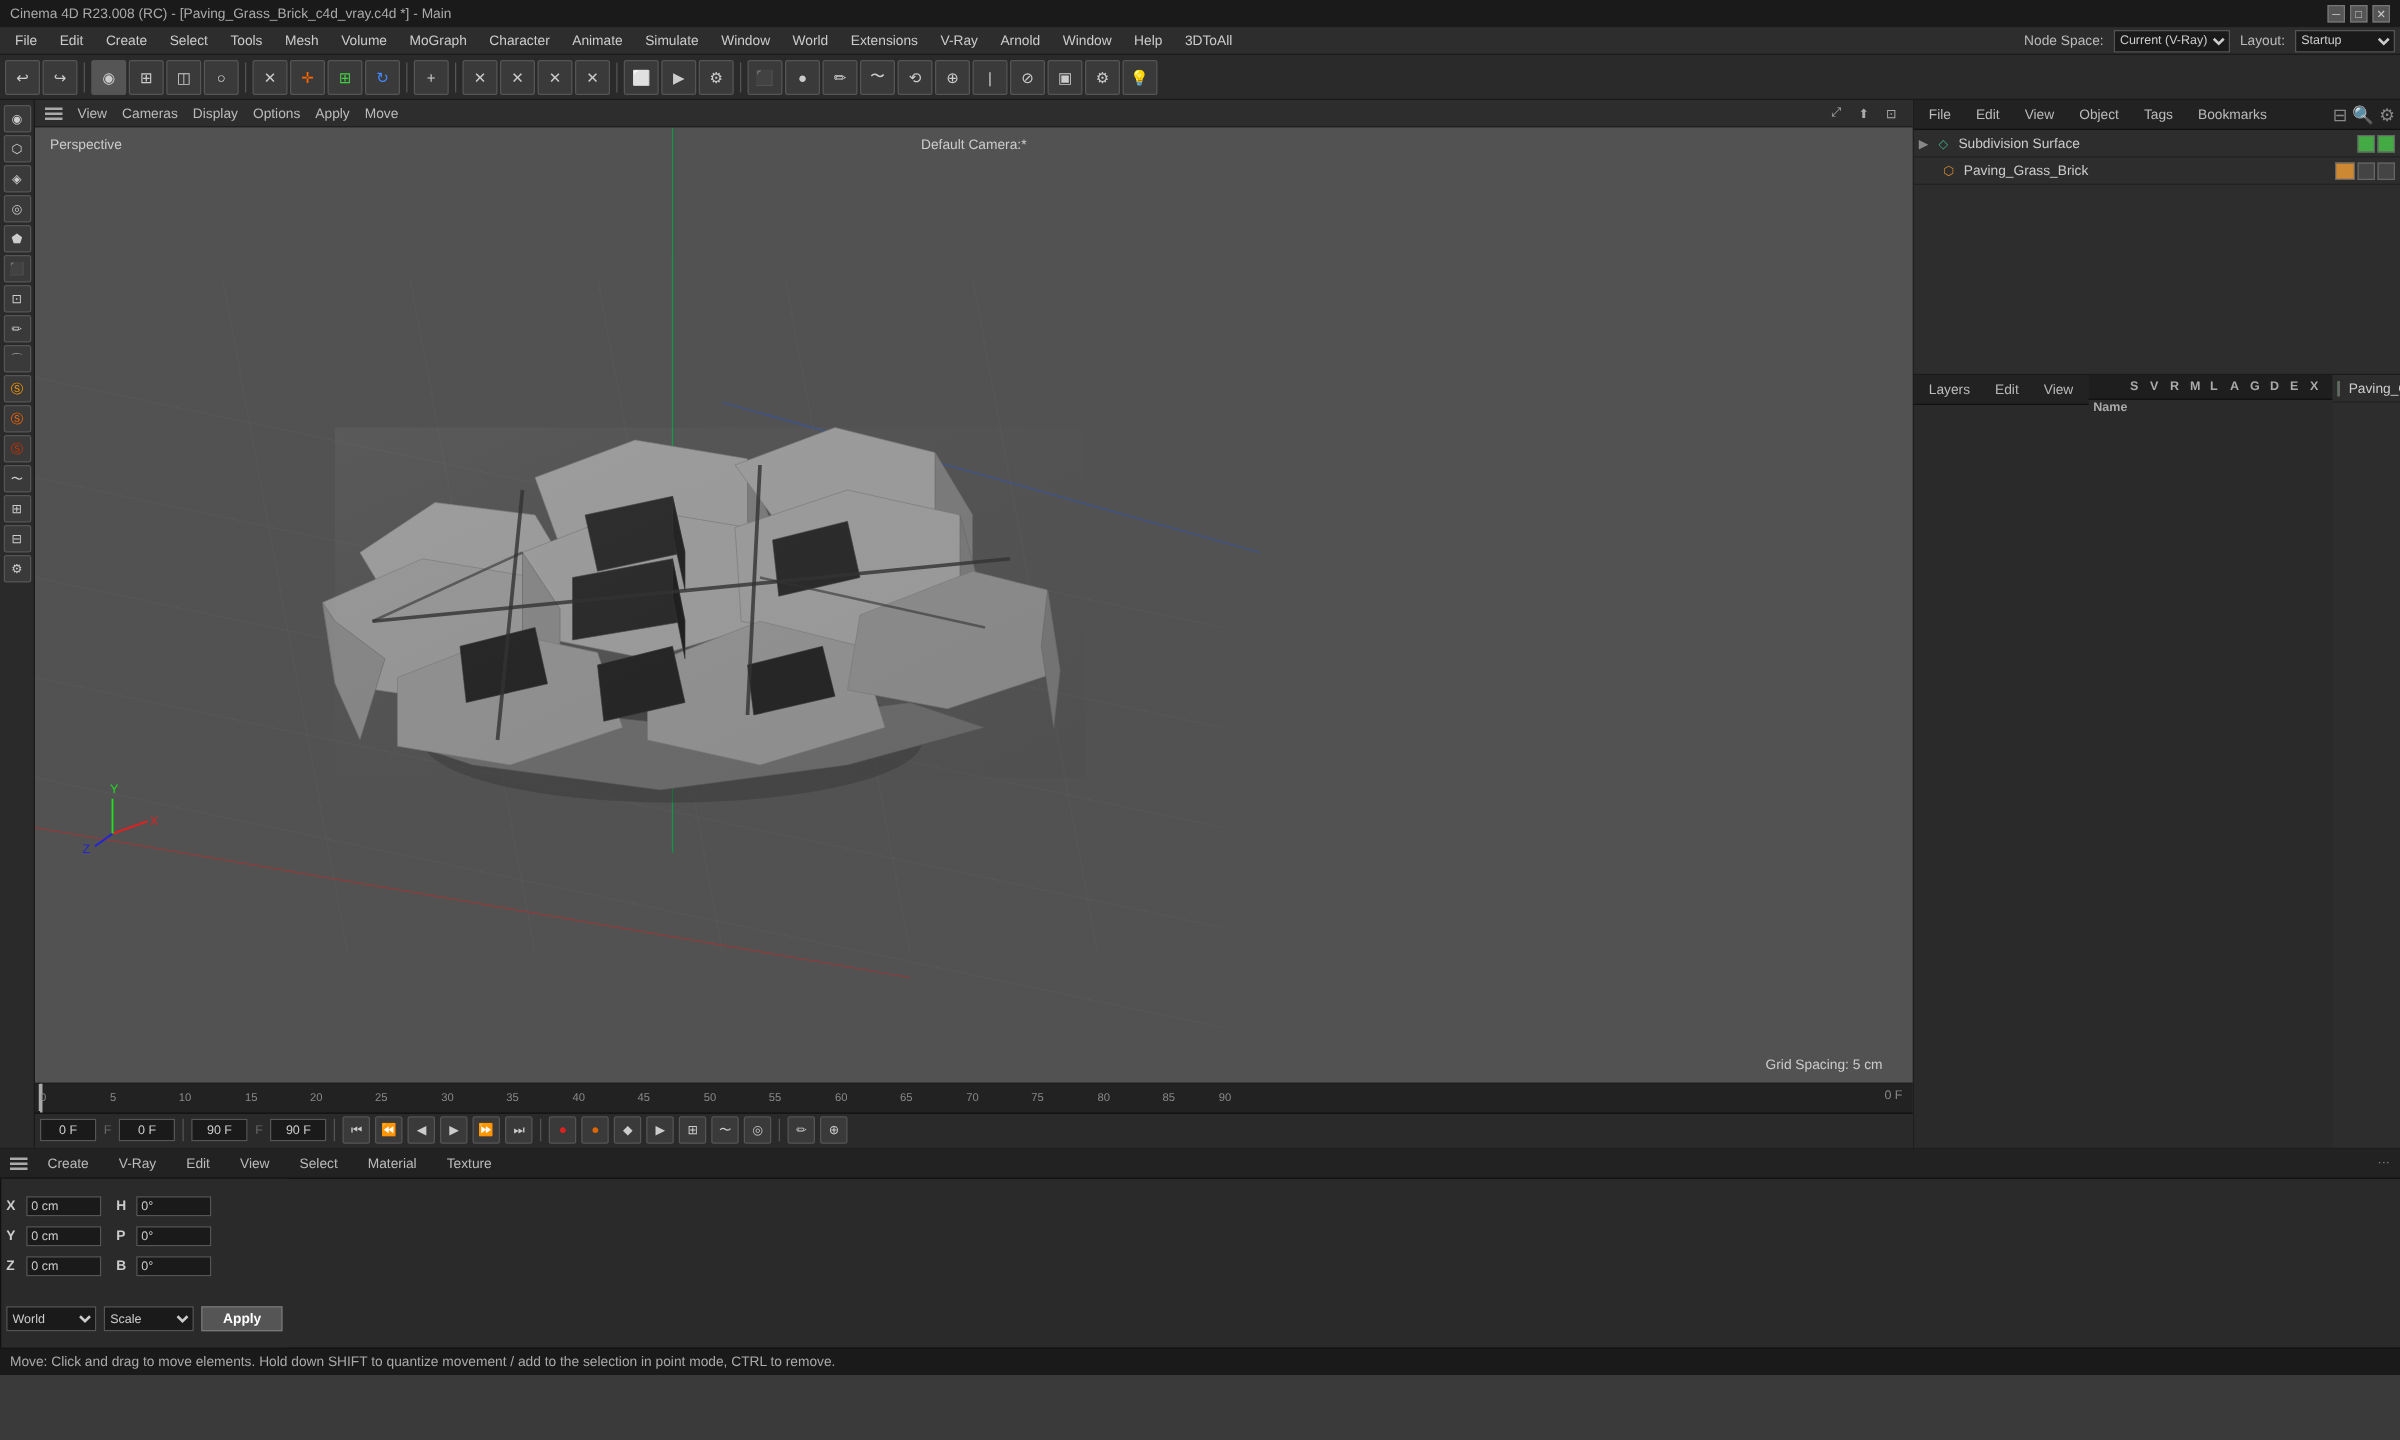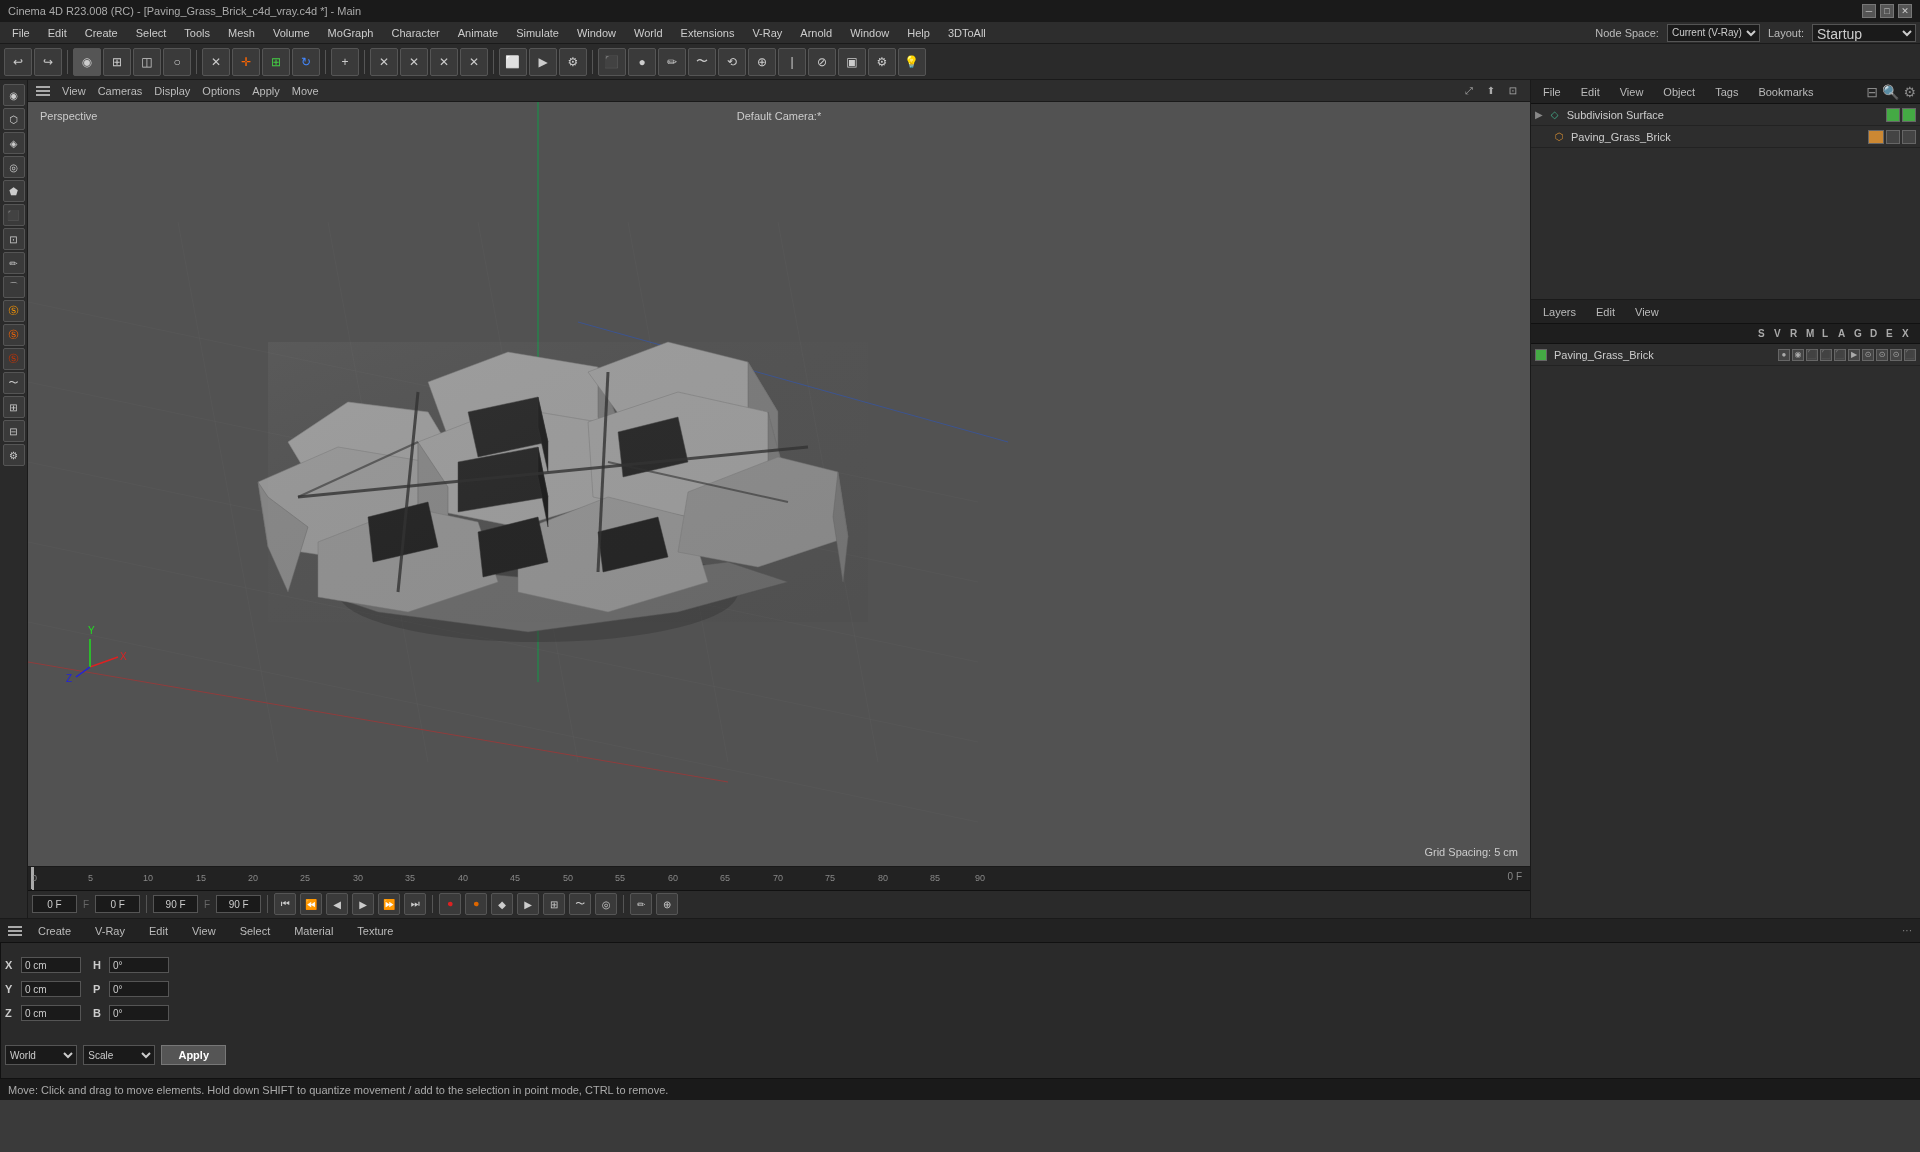--- a/index.html
+++ b/index.html
@@ -168,21 +168,21 @@
     }
     #camera-label {
       position: absolute;
       top: 8px;
       left: 50%;
       transform: translateX(-50%);
       color: #ccc; font-size: 11px;
     }
     #grid-spacing-label {
       position: absolute;
-      bottom: 8px; right: 12px;
+      bottom: 8px; right: 24px;
       color: #ccc; font-size: 11px;
     }
 
     
     #timeline {
       height: 52px;
       background: #2a2a2a;
       border-top: 1px solid #1a1a1a;
       display: flex;
       flex-direction: column;
@@ -272,21 +272,21 @@
     .obj-icon {
       width: 16px; height: 16px;
       display: flex; align-items: center; justify-content: center;
       font-size: 10px;
     }
 
     
     #layers-panel {
       flex: 1;
       display: flex;
-      flex-direction: column;
+      flex-direction: row;
     }
     #layers-toolbar {
       height: 24px;
       background: #222;
       display: flex;
       align-items: center;
       padding: 0 4px;
       gap: 4px;
       border-bottom: 1px solid #111;
     }
@@ -488,22 +488,22 @@
       color: #ccc;
       font-size: 10px;
       flex: 1;
     }
     .layout-label { font-size: 11px; color: #bbb; }
     .layout-select {
       height: 18px;
       background: #1a1a1a;
       border: 1px solid #555;
       color: #ccc;
-      font-size: 14px;
-      width: 104px;
+      font-size: 10px;
+      width: 80px;
     }
 
     
     .bookmark-icon {
       font-size: 14px;
       color: #888;
       cursor: pointer;
     }
 
     

